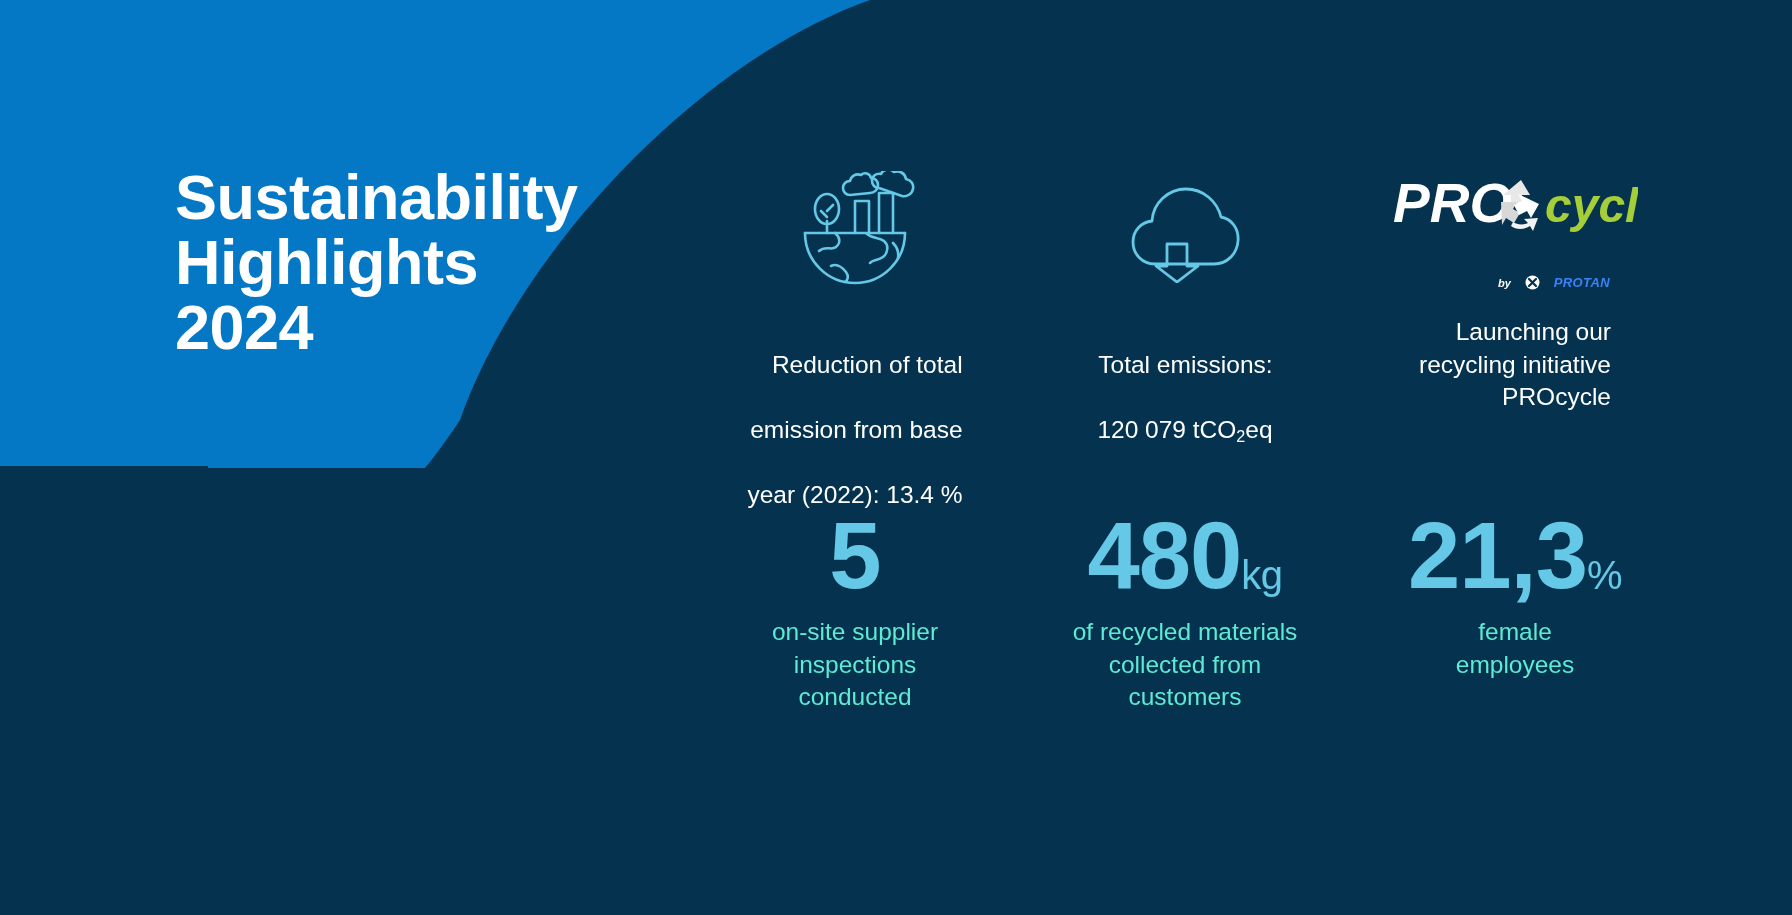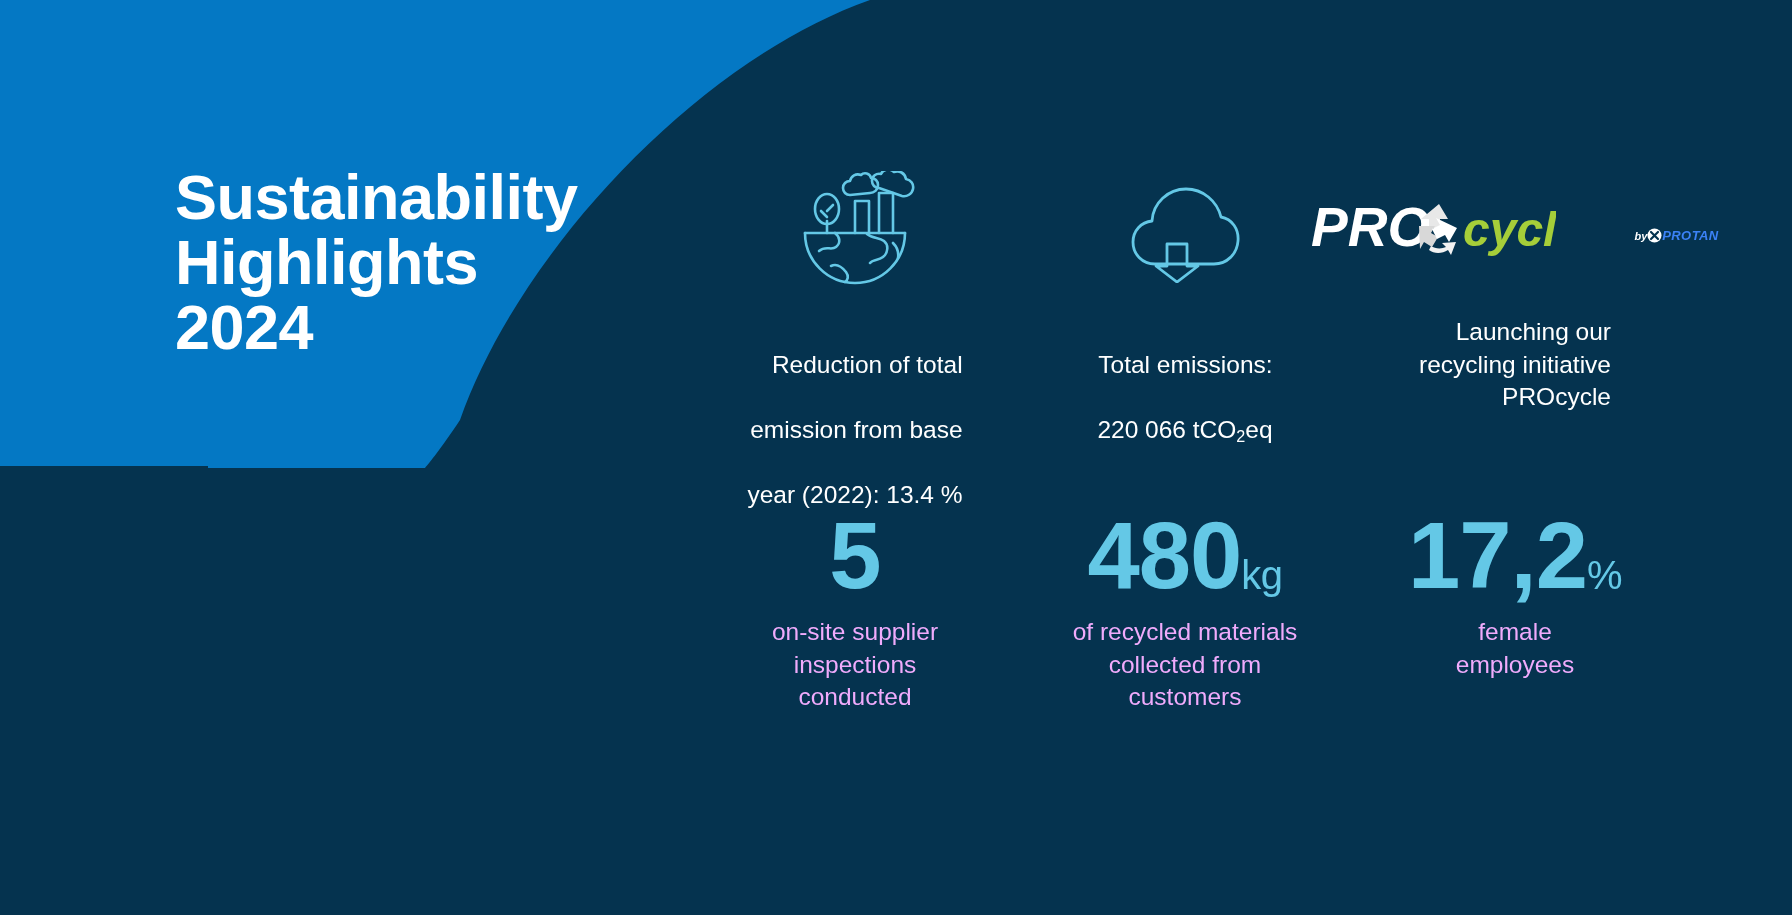--- a/index.html
+++ b/index.html
@@ -69,29 +69,29 @@
     white-space:pre-line;
   }
   .icon-caption sub {
     font-size:0.66em;
     vertical-align:-0.22em;
   }
 
   
   .procycle-logo {
     display:flex;
-    flex-direction:row;
-    align-items:center;
-    justify-content:flex-start;
+    flex-direction:column;
+    align-items:center;
+    justify-content:space-between;
     height:120px;
   }
   .procycle-byline {
     display:flex;
     align-items:center;
-    gap:0;
+    gap:14px;
     margin-top:11px;
     margin-left:78px;
   }
   .byline-by {
     color:#ffffff;
     font-size:11px;
     font-style:italic;
     font-weight:bold;
   }
   .byline-name {
@@ -132,21 +132,21 @@
     letter-spacing:-1px;
   }
   .stat-unit {
     font-size:40px;
     font-weight:normal;
     padding-bottom:6px;
     letter-spacing:-0.5px;
   }
   .stat-caption {
     margin-top:16px;
-    color:#f0abfc;
+    color:#5eead4;
     font-size:24.5px;
     line-height:1.33;
     text-align:center;
     white-space:pre-line;
   }
 </style>
 </head>
 <body>
 
 <svg id="bg-shape" viewBox="0 0 1792 915" preserveAspectRatio="none">
@@ -195,21 +195,21 @@
     <div class="icon-art">
       <svg width="120" height="105" viewBox="0 0 120 105" fill="none" stroke="#64c8e6" stroke-width="2.8" stroke-linecap="round" stroke-linejoin="round">
 
         <path d="M 30,86 C 17,86 8,76 8,64 C 8,53 16,44 27,43 C 28,25 43,11 61,11 C 78,11 92,23 96,39 C 107,41 114,51 113,63 C 112,76 102,86 89,86 Z"></path>
 
         <path d="M 42,66 L 42,88 L 31,88 L 52,104 L 73,88 L 62,88 L 62,66 Z"></path>
       </svg>
     </div>
     <div class="icon-caption">
       <span>Total emissions:</span><br>
-      <span>220 066 tCO</span><sub>2</sub><span>eq</span>
+      <span>120 079 tCO</span><sub>2</sub><span>eq</span>
     </div>
   </div>
 
   <div class="icon-card">
     <div class="procycle-logo">
       <svg width="245" height="72" viewBox="0 0 245 72">
 
         <text x="0" y="52" font-family="Liberation Sans, sans-serif" font-size="55" font-weight="bold" font-style="italic" fill="#ffffff">PRO</text>
 
         <g transform="translate(104,8)">
@@ -254,20 +254,20 @@
       <span class="stat-number">480</span>
       <span class="stat-unit">kg</span>
     </div>
     <div class="stat-caption">of recycled materials
 collected from
 customers</div>
   </div>
 
   <div class="stat-card">
     <div class="stat-value">
-      <span class="stat-number">17,2</span>
+      <span class="stat-number">21,3</span>
       <span class="stat-unit">%</span>
     </div>
     <div class="stat-caption">female
 employees</div>
   </div>
 
 </div>
 
 </body></html>

